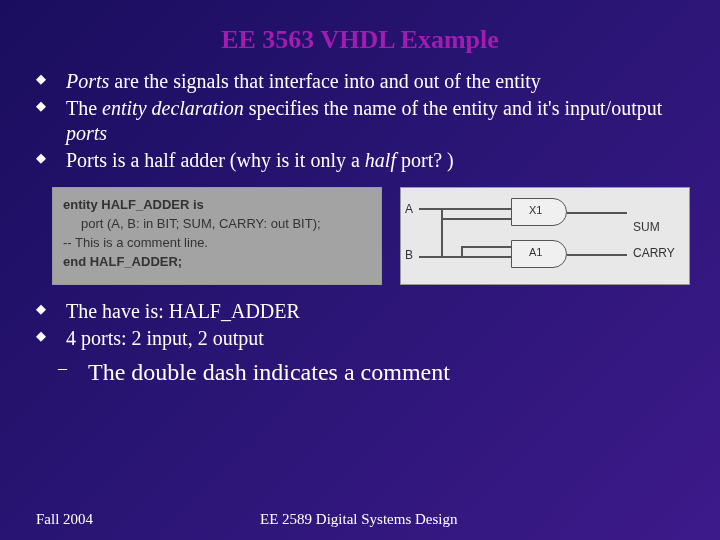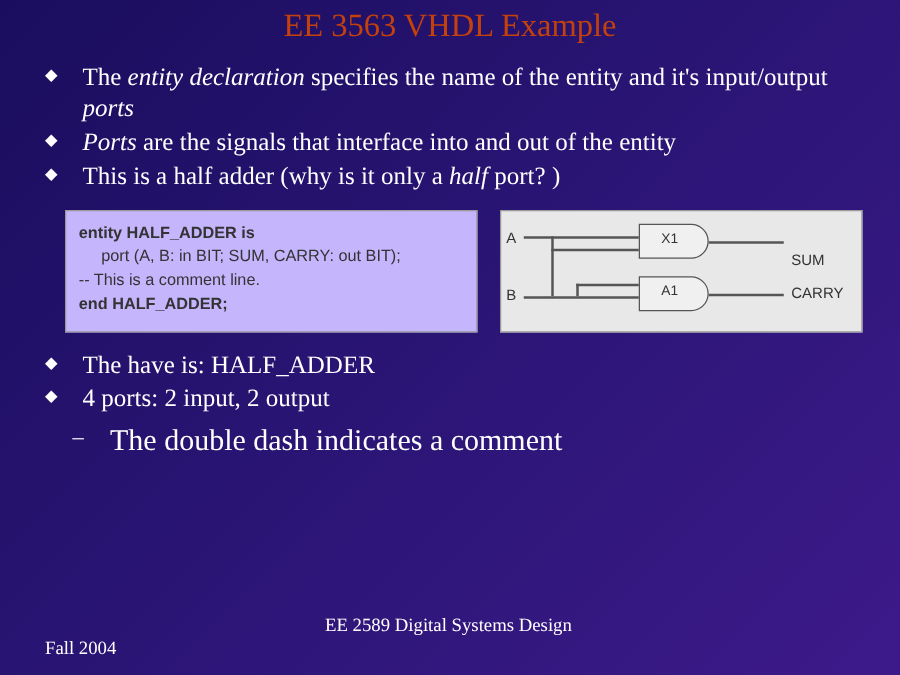--- a/index.html
+++ b/index.html
@@ -6,24 +6,24 @@
   body {
     width: 720px;
     height: 540px;
     background: linear-gradient(135deg, #1a0d5e 0%, #2a1575 50%, #3d1a8a 100%);
     font-family: "Times New Roman", Times, serif;
     overflow: hidden;
     position: relative;
   }
   .title {
     text-align: center;
-    color: #c2410c;
+    color: #a21caf;
     font-size: 26px;
-    font-weight: normal;
-    padding-top: 6px;
+    font-weight: bold;
+    padding-top: 25px;
     padding-bottom: 8px;
   }
   .content {
     padding: 6px 28px 0 28px;
     color: #fff;
   }
   .bullet-list {
     list-style: none;
     padding-left: 8px;
   }
@@ -58,21 +58,21 @@
     font-size: 18px;
     color: #fff;
   }
   .italic { font-style: italic; }
   .figure-row {
     display: flex;
     gap: 18px;
     margin: 14px 0 14px 24px;
   }
   .code-box {
-    background: #c4b5fd;
+    background: #a3a3a3;
     border: 1px solid #999;
     width: 330px;
     height: 98px;
     padding: 8px 10px;
     color: #333;
     font-family: Arial, sans-serif;
     font-size: 13px;
     line-height: 1.45;
   }
   .code-box .indent { padding-left: 18px; }
@@ -118,39 +118,39 @@
   }
   .footer {
     position: absolute;
     bottom: 12px;
     left: 0;
     width: 100%;
     display: flex;
     color: #fff;
     font-size: 15px;
   }
-  .footer-left { padding-left: 36px; width: 260px; margin-top: 18px; }
+  .footer-left { padding-left: 36px; width: 260px; }
   .footer-center { text-align: left; }
 </style>
 </head>
 <body>
 
 <div class="title">EE 3563 VHDL Example</div>
 
 <div class="content">
 
   <ul class="bullet-list">
     <li class="bullet-item">
+      <span class="italic">Ports</span><span> are the signals that interface into and out of the entity</span>
+    </li>
+    <li class="bullet-item">
       <span>The </span><span class="italic">entity declaration</span><span> specifies the name of the entity and it's input/output </span><span class="italic">ports</span>
     </li>
     <li class="bullet-item">
-      <span class="italic">Ports</span><span> are the signals that interface into and out of the entity</span>
-    </li>
-    <li class="bullet-item">
-      <span>This is a half adder  (why is it only a </span><span class="italic">half</span><span> port? )</span>
+      <span>Ports is a half adder  (why is it only a </span><span class="italic">half</span><span> port? )</span>
     </li>
   </ul>
 
   <div class="figure-row">
     <div class="code-box">
       <div><b>entity HALF_ADDER is</b></div>
       <div class="indent"><span>port (A, B: in BIT; SUM, CARRY: out BIT);</span></div>
       <div><span>-- This is a comment line.</span></div>
       <div><b>end HALF_ADDER;</b></div>
     </div>

